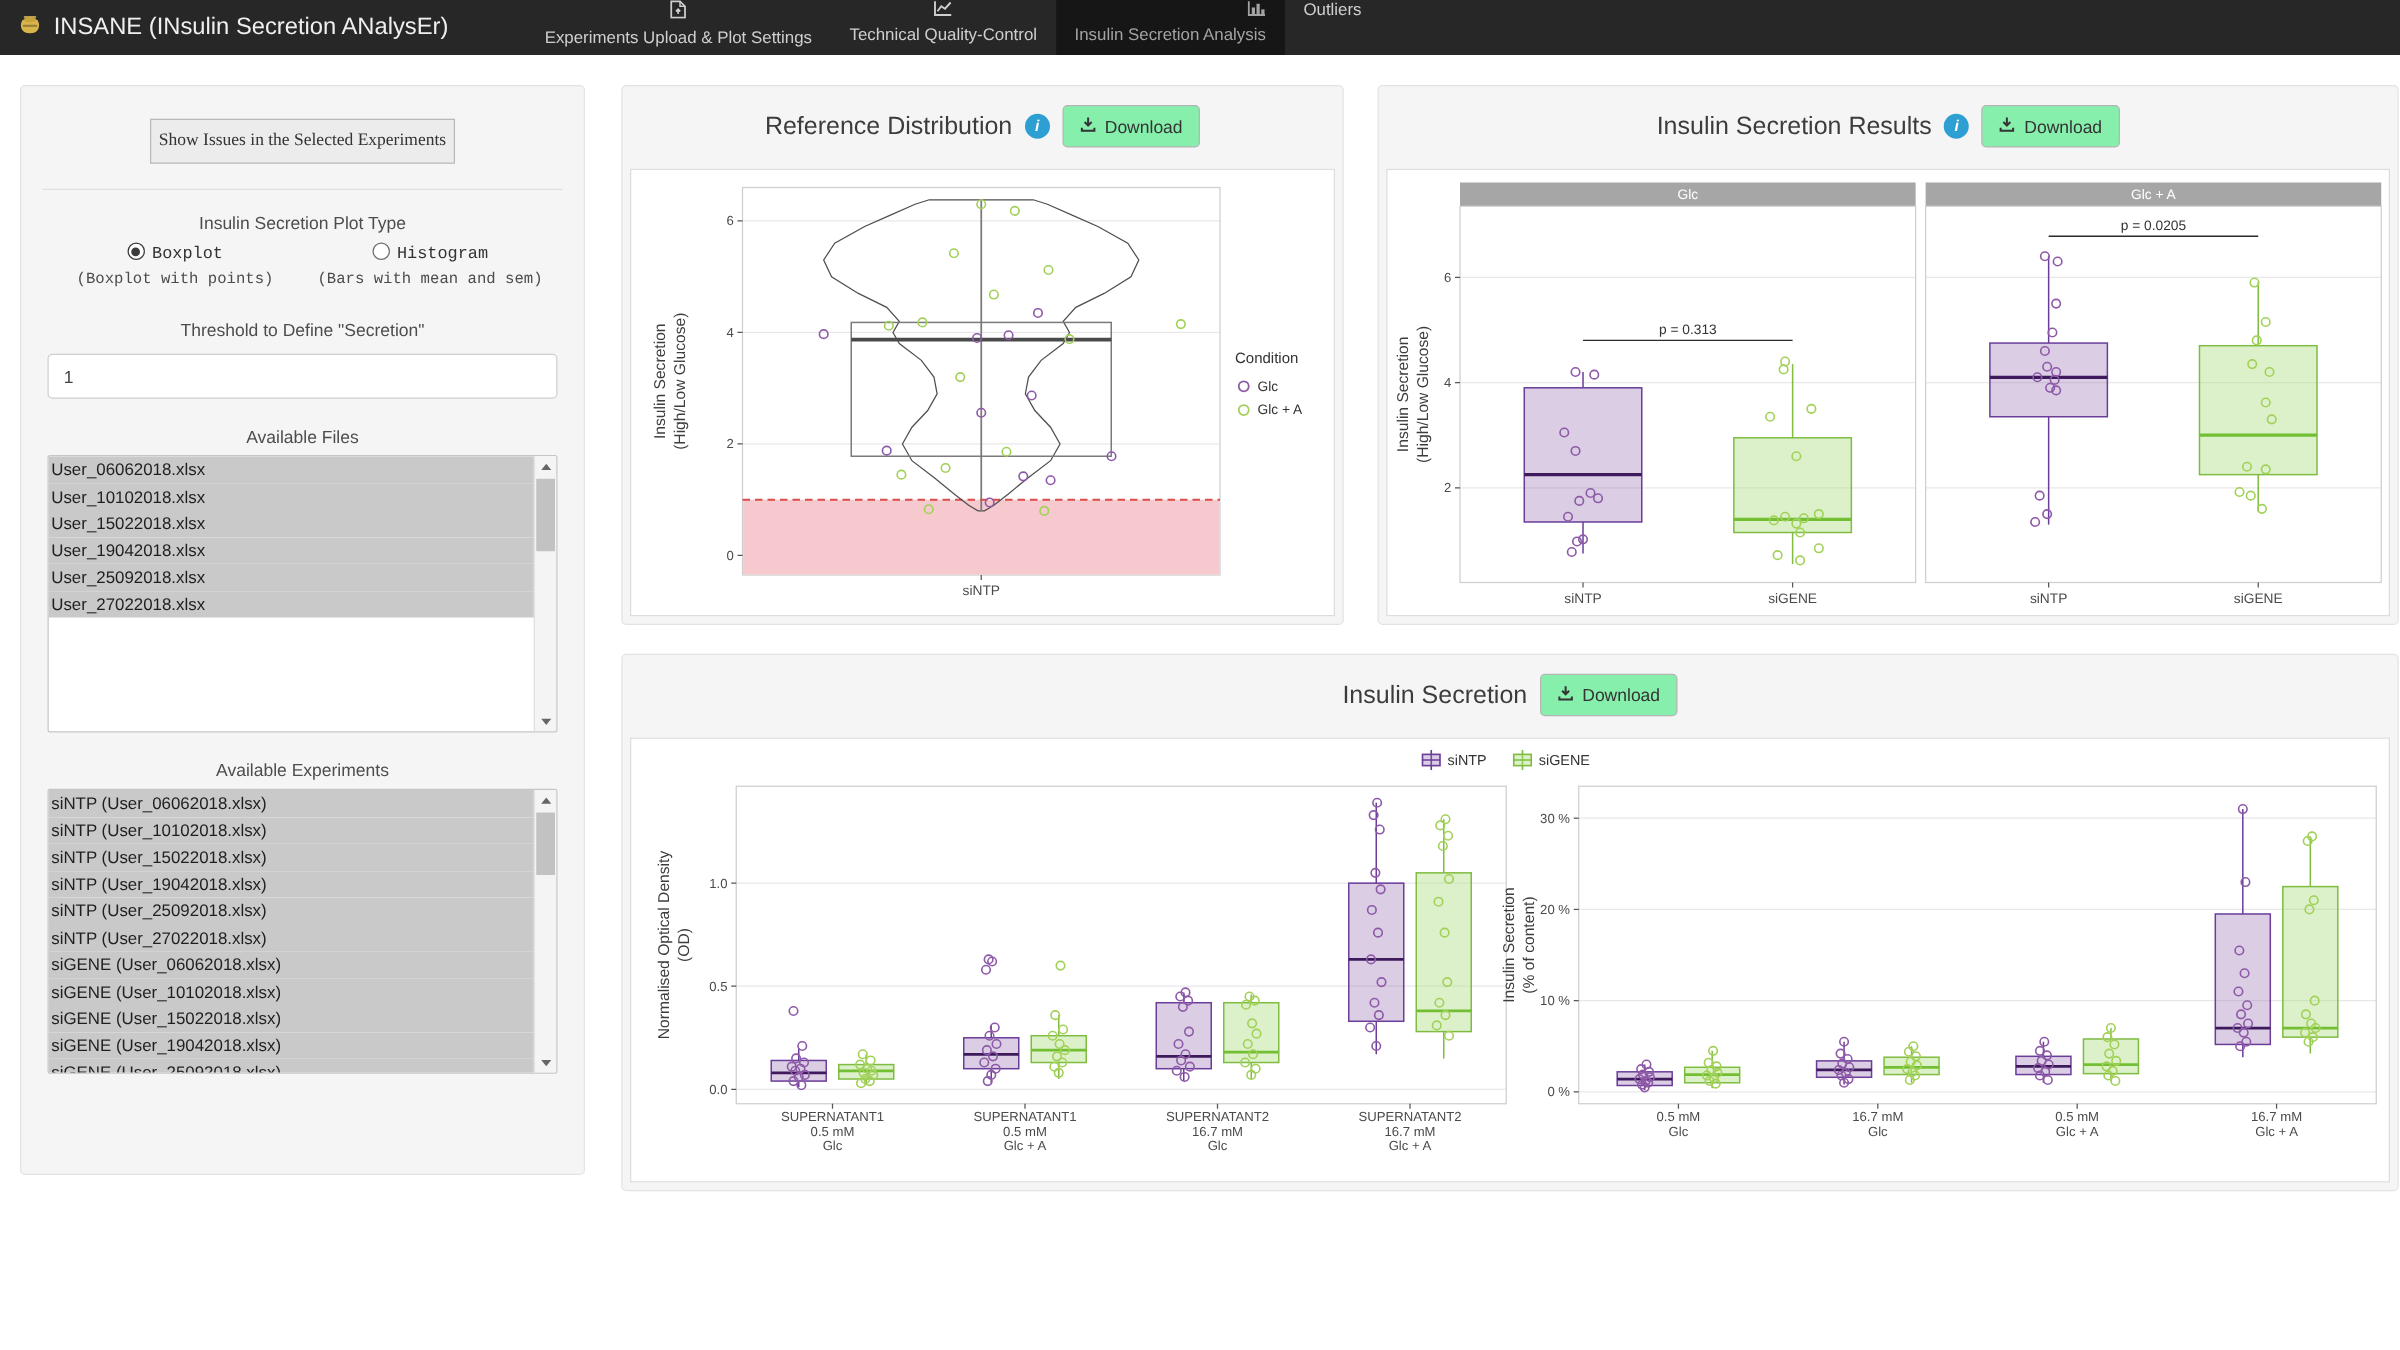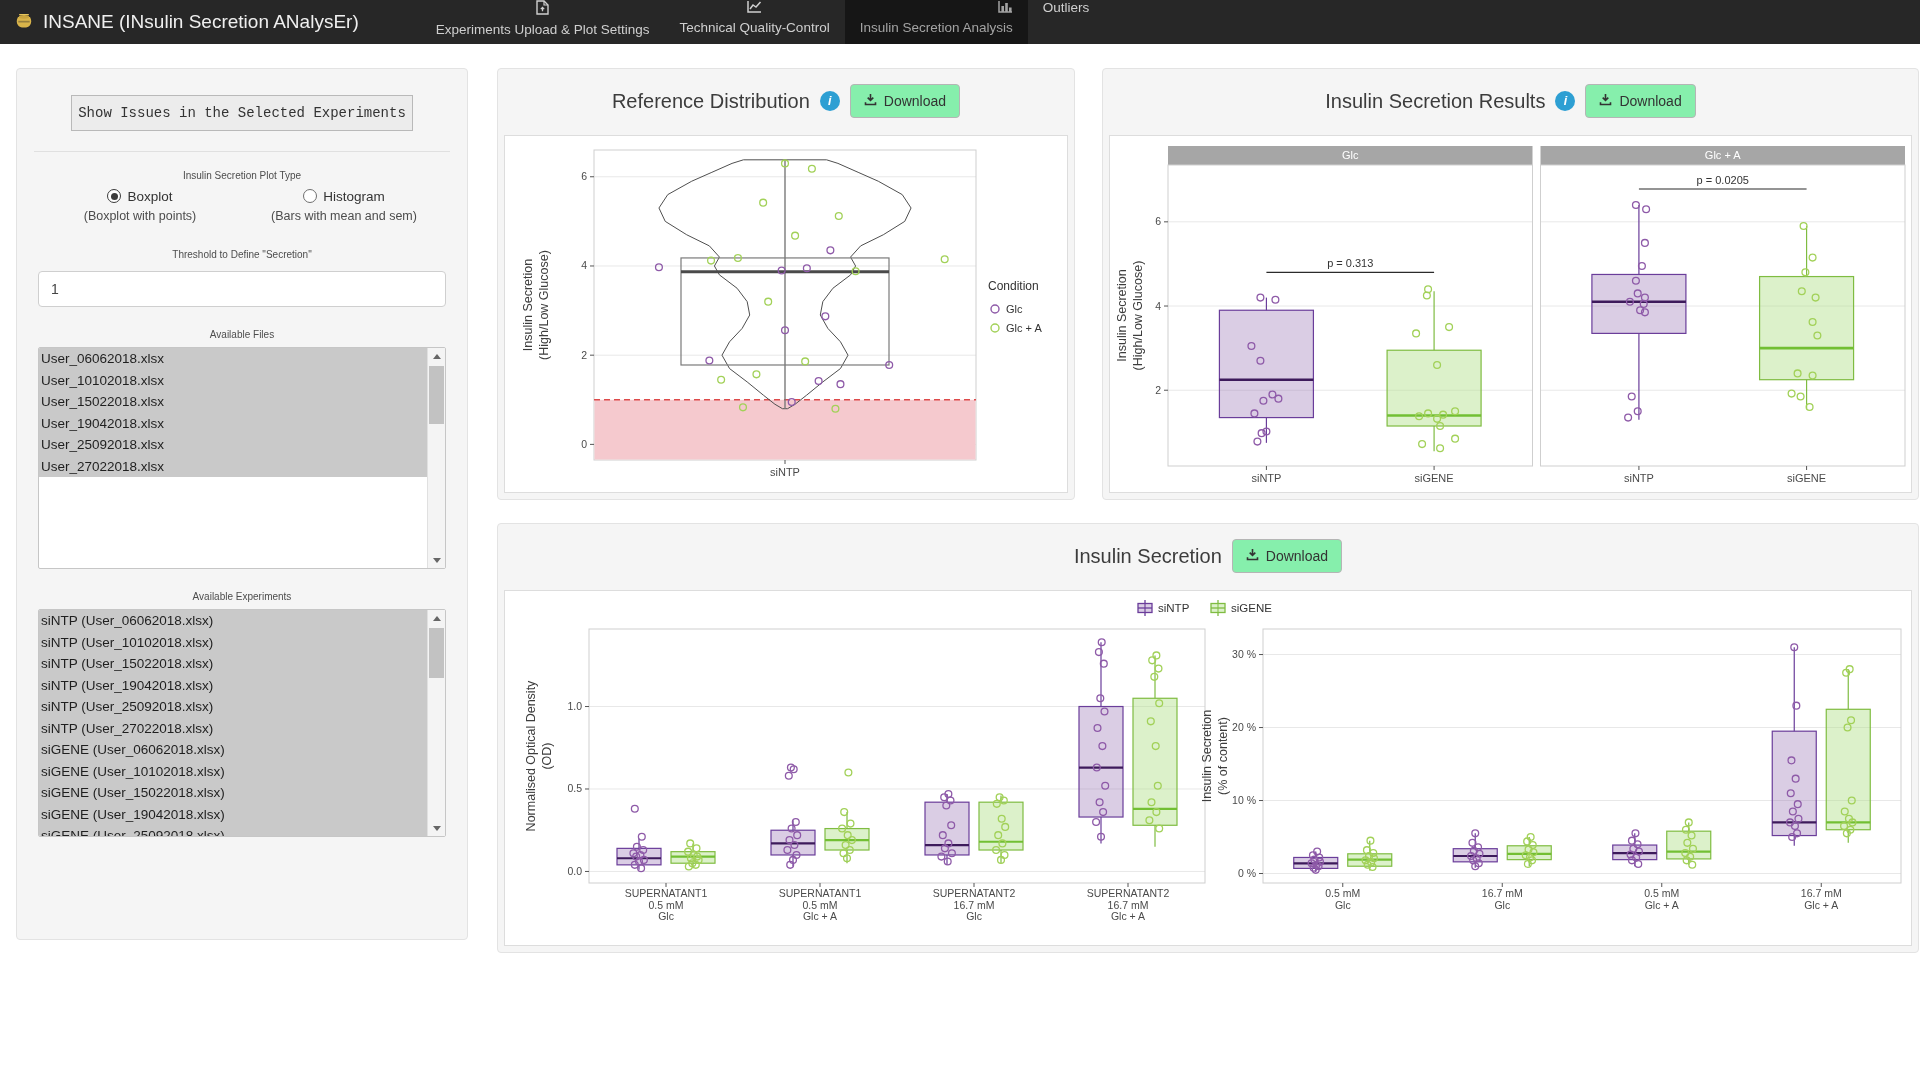--- a/index.html
+++ b/index.html
@@ -21,25 +21,25 @@
   .panel-head{display:flex;align-items:center;justify-content:center;gap:10px;height:64px;}
   .panel-title{font-size:20px;color:#3c3c3c;}
   .plot-box{position:absolute;left:6px;right:6px;top:66px;bottom:6px;background:#fff;border:1px solid #ddd;overflow:hidden;}
   .plot-box svg{display:block;margin:2px auto 0;}
   .info-badge{width:20px;height:20px;border-radius:50%;background:#2d9fd3;color:#fff;font-size:12.5px;
               font-weight:bold;font-style:italic;display:flex;align-items:center;justify-content:center;cursor:pointer;flex:0 0 auto;}
   .dl-btn{display:flex;align-items:center;gap:7px;padding:8px 13px;background:#86efac;border:1px solid #b5b5b5;
           border-radius:4px;font-size:14px;color:#333;cursor:pointer;font-family:inherit;}
   
   .btn{display:block;margin:6px auto 0;padding:9px 6px;background:#ececec;border:1px solid #b9b9b9;border-radius:0;
-       font-size:14px;color:#333;cursor:pointer;font-family:Liberation Mono, monospace;}
+       font-size:14px;color:#333;cursor:pointer;font-family:Liberation Serif, serif;}
   .divider{border:none;border-top:1px solid #e0e0e0;margin:20px -4px 16px;}
-  .sec-label{text-align:center;font-size:10px;color:#4d4d4d;margin:18px 0 7px;}
+  .sec-label{text-align:center;font-size:14px;color:#4d4d4d;margin:18px 0 7px;}
   .small-note{text-align:center;font-size:12.5px;color:#5a5a5a;line-height:1.35;margin:0 0 10px;}
-  .radio-grid{display:grid;grid-template-columns:1fr 1fr;row-gap:5px;margin-top:8px;}
+  .radio-grid{display:grid;grid-template-columns:1fr 1fr;row-gap:5px;margin-top:8px;font-family:Liberation Mono, monospace;}
   .radio-cell{text-align:center;font-size:13.5px;color:#333;cursor:pointer;}
   .radio-dot{display:inline-block;width:14px;height:14px;border:1px solid #6f6f6f;border-radius:50%;
              vertical-align:-2px;margin-right:6px;background:#fff;position:relative;box-sizing:border-box;}
   .radio-dot.checked{border-color:#3b3b3b;}
   .radio-dot.checked::after{content:"";position:absolute;left:2.5px;top:2.5px;width:7px;height:7px;border-radius:50%;background:#3b3b3b;}
   .note{ text-align:center;font-size:12.5px;color:#4c4c4c;}
   .text-input{width:100%;box-sizing:border-box;height:36px;border:1px solid #cfcfcf;border-radius:4px;
               padding:6px 12px;font-size:14px;color:#444;background:#fff;font-family:inherit;margin-top:4px;}
   .listbox{position:relative;border:1px solid #c6c6c6;border-radius:2px;background:#fff;overflow:hidden;}
   #filesList{height:220px;}

